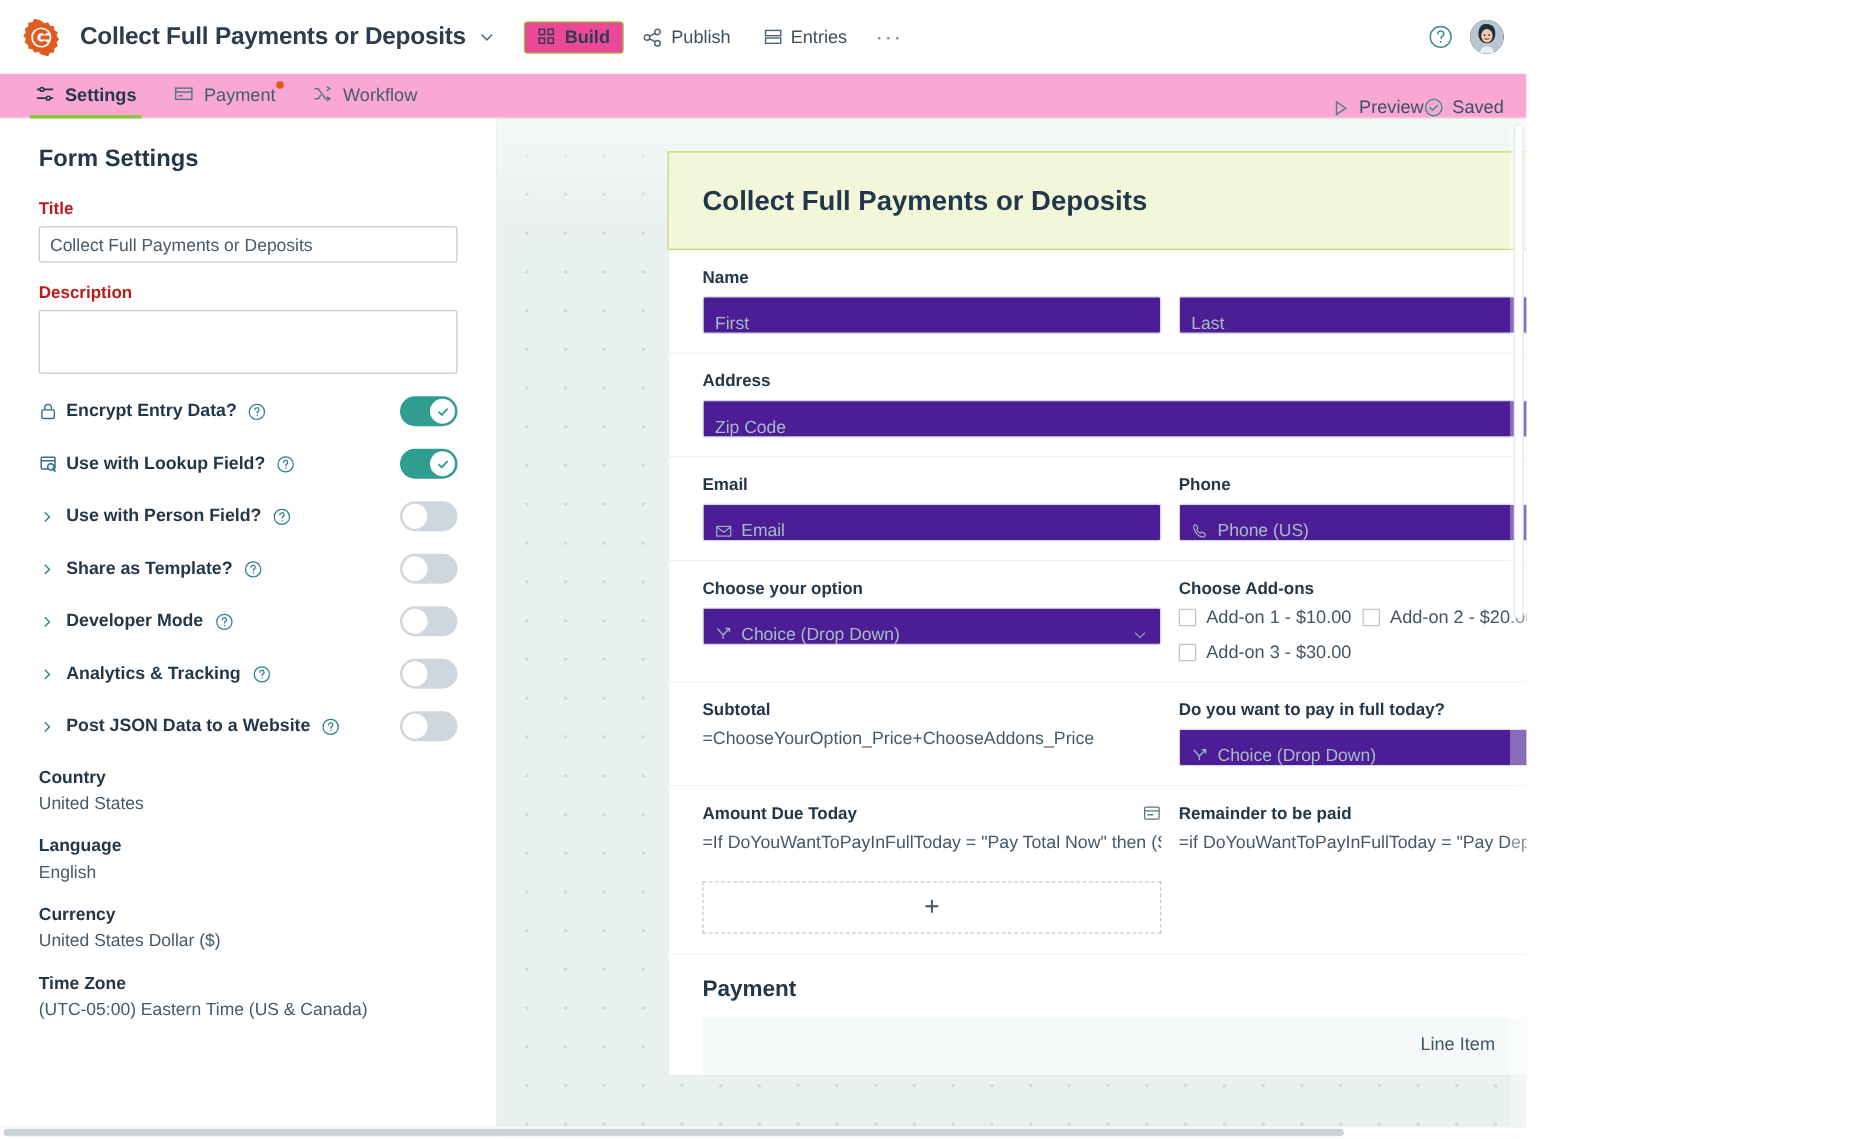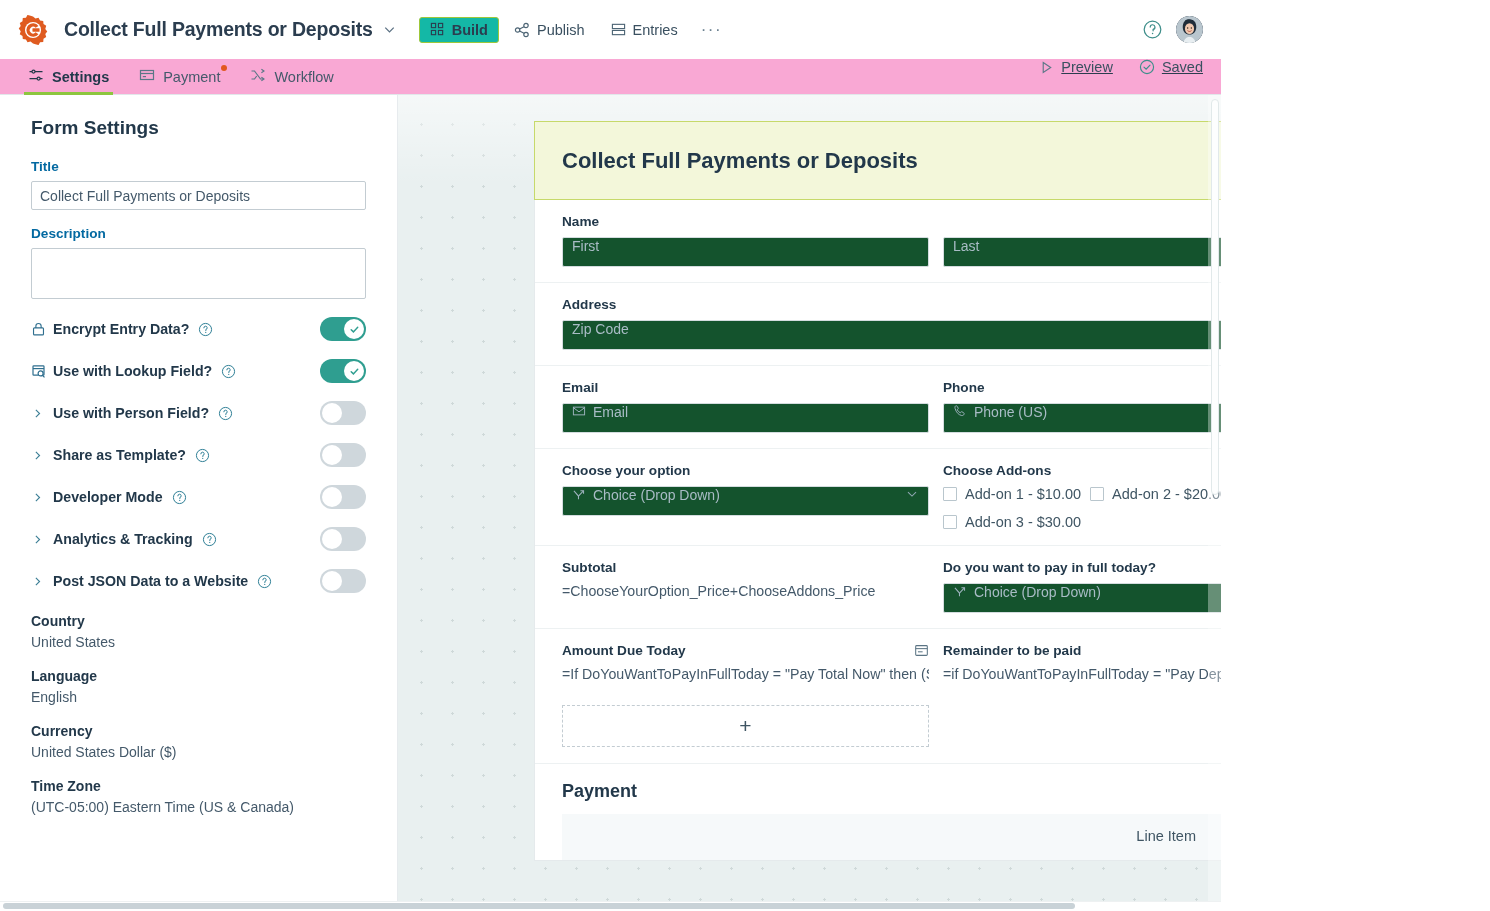--- a/index.html
+++ b/index.html
@@ -27,21 +27,21 @@
     margin-left: 14px; letter-spacing: -0.2px; white-space: nowrap;
   }
   .title-caret { margin-left: 9px; color: #5b7183; display: inline-flex; align-items: center; }
   .topnav { display: flex; align-items: center; margin-left: 22px; gap: 4px; }
   .navbtn {
     display: flex; align-items: center; gap: 7px;
     padding: 5px 11px; border-radius: 3px; font-size: 14.5px; color: #3a5060;
     cursor: pointer; white-space: nowrap;
   }
   .navbtn.active {
-    background: #14b8a6; border: 1px solid #9ec73a; font-weight: bold; color: #2b3d4f;
+    background: #ec4899; border: 1px solid #9ec73a; font-weight: bold; color: #2b3d4f;
     padding: 4px 10px;
   }
   .navbtn .ic { display: inline-flex; align-items: center; color: #4d6575; }
   .dots { color: #6b8190; font-size: 17px; letter-spacing: 1.5px; padding: 0 8px; cursor: pointer; line-height: 1; }
   .topright { margin-left: auto; display: flex; align-items: center; gap: 13px; padding-right: 4px; }
   .help-ic { color: #3e8e8a; cursor: pointer; display: flex; }
   .avatar {
     width: 27px; height: 27px; border-radius: 50%; overflow: hidden;
     background: #3b4a5a; cursor: pointer; display: block;
   }
@@ -58,36 +58,36 @@
   }
   .subtab.active { font-weight: bold; color: #22384a; }
   .subtab.active::after {
     content: ""; position: absolute; left: 10px; right: 10px; bottom: -1px; height: 3px;
     background: #8dc63f;
   }
   .badge-dot {
     width: 6px; height: 6px; border-radius: 50%; background: #e2571e;
     position: absolute; top: 6px; right: 7px;
   }
-  .subright { margin-left: auto; display: flex; align-items: flex-start; gap: 26px; padding-right: 18px; text-decoration: underline; }
+  .subright { margin-left: auto; display: flex; align-items: flex-end; padding-right: 18px; }
   .subaction { display: flex; align-items: center; gap: 7px; font-size: 14.5px; color: #3a5060; cursor: pointer; }
   .subaction .ic { color: #5c7787; display: inline-flex; }
   .subaction.saved { color: #3a5060; }
   .subaction.saved .ic { color: #3e8e8a; }
 
   
   .body { flex: 1 1 auto; display: flex; min-height: 0; position: relative; }
 
   
   .sidebar {
     width: 398px; flex: 0 0 398px; background: #fff; padding: 22px 31px 0 31px;
     overflow: hidden; border-right: 1px solid #e7ebee;
   }
   .side-h1 { font-size: 19px; font-weight: bold; color: #22384a; margin: 0 0 20px 0; }
-  .field-label { font-size: 13.6px; font-weight: bold; color: #0369a1; margin-bottom: 7px; }
+  .field-label { font-size: 13.6px; font-weight: bold; color: #b91c1c; margin-bottom: 7px; }
   .text-input {
     width: 335px; height: 29px; border: 1px solid #c3ccd2; border-radius: 2px;
     padding: 0 8px; font-size: 14px; color: #44596a; background: #fff;
     font-family: "Liberation Sans", sans-serif;
   }
   .text-input::placeholder { color: #9fb0bb; }
   .textarea {
     width: 335px; height: 51px; border: 1px solid #c3ccd2; border-radius: 2px;
     padding: 6px 8px; font-size: 14px; color: #44596a; resize: none; background: #fff;
     font-family: "Liberation Sans", sans-serif; display: block;
@@ -134,22 +134,22 @@
   }
   .form-header h2 { margin: 0; font-size: 22px; font-weight: bold; color: #22384a; }
   .form-card { background: #fff; border: 1px solid #e5eaec; border-top: none; }
   .frow { padding: 14px 27px 15px 27px; border-bottom: 1px solid #edf1f2; }
   .frow.nb { border-bottom: none; }
   .flabel { font-size: 13.6px; font-weight: bold; color: #22384a; margin-bottom: 8px; }
   .two-col { display: flex; gap: 14px; }
   .col { flex: 1 1 0; min-width: 0; }
   .inp {
     width: 100%; height: 30px; border: 1px solid #d4dcdf; border-radius: 2px;
-    background: #14532d; padding: 0 9px; font-size: 14px; color: #44596a;
-    font-family: "Liberation Sans", sans-serif; display: flex; align-items: flex-start;
+    background: #4c1d95; padding: 0 9px; font-size: 14px; color: #44596a;
+    font-family: "Liberation Sans", sans-serif; display: flex; align-items: flex-end;
   }
   .inp .ph { color: #a9bcc6; font-size: 14px; }
   .inp .pre { color: #9db2bd; margin-right: 7px; display: inline-flex; align-items: center; }
   .inp.sel { justify-content: space-between; }
   .inp.sel .chev { color: #8fa6b1; display: inline-flex; }
   .stack > .inp + .inp { margin-top: 8px; }
   .triple { display: flex; gap: 9px; margin-top: 8px; }
   .triple .inp { flex: 1 1 0; }
   .cbrow { display: flex; align-items: center; gap: 9px; margin-top: 4px; flex-wrap: wrap; text-align: center; }
   .cbitem { display: flex; align-items: center; gap: 8px; cursor: pointer; }

